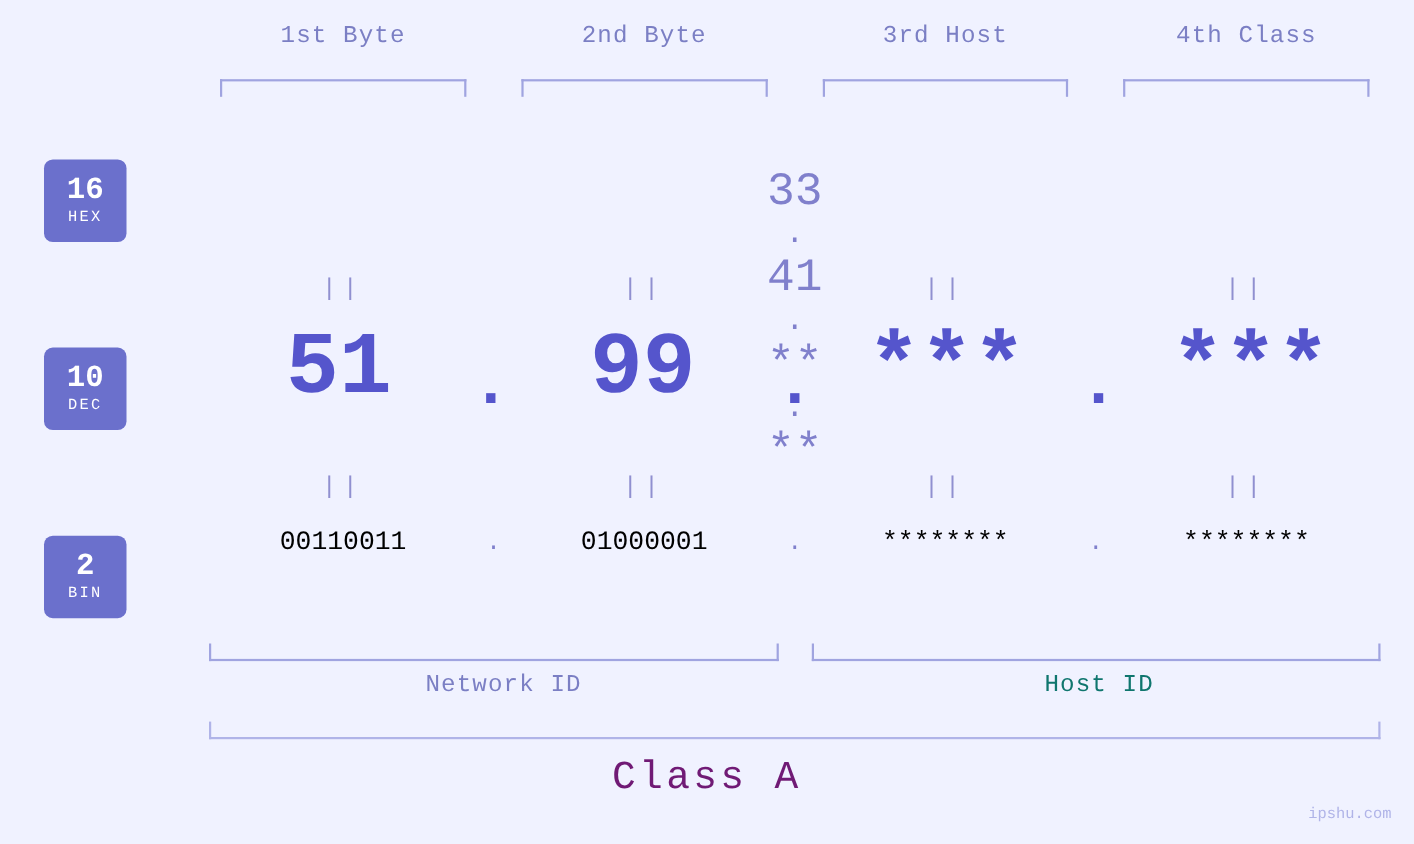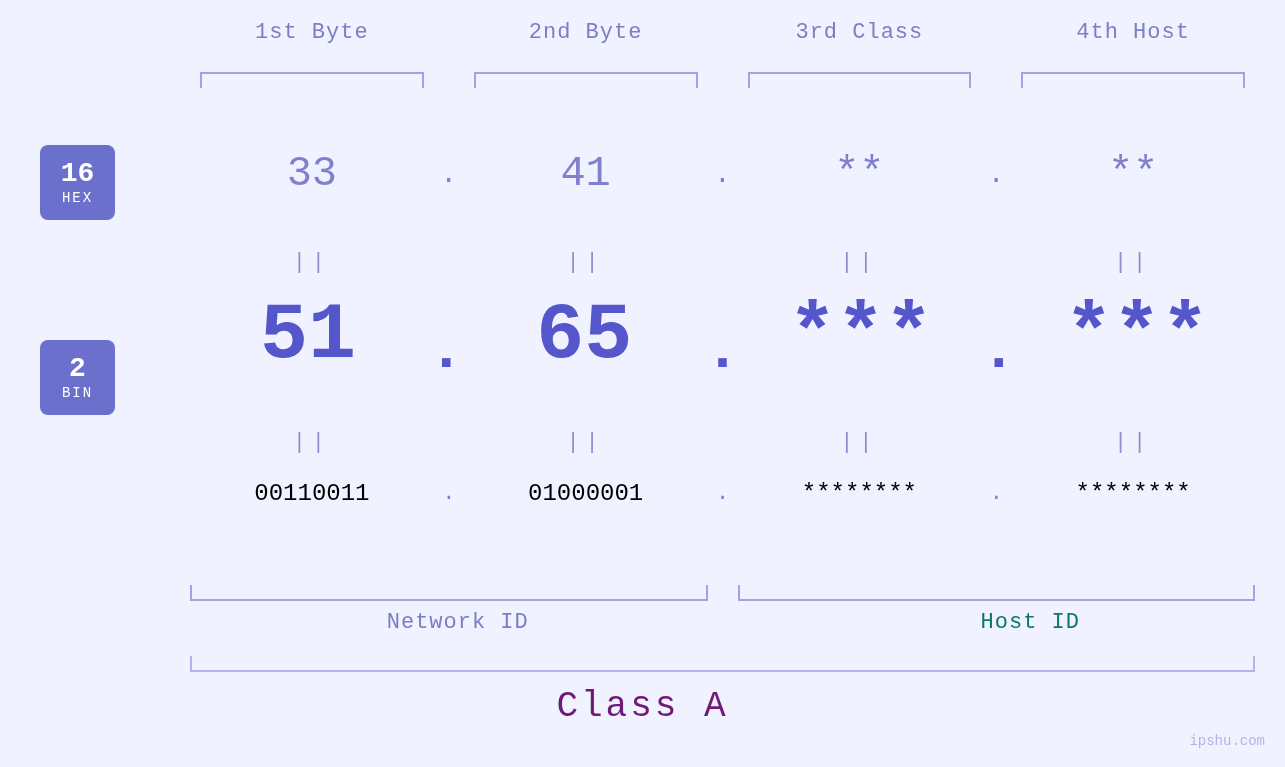--- a/index.html
+++ b/index.html
@@ -55,21 +55,21 @@
       height: 16px;
     }
 
     
     .base-labels {
       position: absolute;
       left: 40px;
       top: 145px;
       display: flex;
       flex-direction: column;
-      gap: 120px;
+      gap: 96px;
     }
 
     .base-badge {
       background: #6b70cc;
       color: white;
       width: 75px;
       height: 75px;
       border-radius: 8px;
       display: flex;
       flex-direction: column;
@@ -97,20 +97,21 @@
       bottom: 60px;
     }
 
     
     .row-hex {
       position: absolute;
       top: 50px;
       left: 0; right: 0;
       display: flex;
       align-items: center;
+      flex-direction: column;
     }
 
     .row-dec {
       position: absolute;
       top: 190px;
       left: 0; right: 0;
       display: flex;
       align-items: center;
     }
 
@@ -221,21 +222,20 @@
       border-right: 2px solid #a0a4e0;
       height: 16px;
     }
 
     
     .id-labels {
       position: absolute;
       top: 510px;
       left: 12px; right: 0;
       display: flex;
-      gap: 31px;
     }
 
     .network-id-label {
       flex: 0 0 calc(50% - 15px);
       text-align: center;
       color: #7b7fc4;
       font-size: 22px;
       letter-spacing: 1px;
     }
 
@@ -288,41 +288,45 @@
 </head>
 <body>
 
 <div class="page-wrapper">
 
   <div class="byte-headers">
     <div class="byte-header cell">1st Byte</div>
     <div class="dot"></div>
     <div class="byte-header cell">2nd Byte</div>
     <div class="dot"></div>
-    <div class="byte-header cell">3rd Class</div>
+    <div class="byte-header cell">3rd Host</div>
     <div class="dot"></div>
-    <div class="byte-header cell">4th Host</div>
+    <div class="byte-header cell">4th Class</div>
   </div>
 
   <div class="bracket-row">
     <div class="bracket"></div>
     <div style="width:30px;flex-shrink:0;"></div>
     <div class="bracket"></div>
     <div style="width:30px;flex-shrink:0;"></div>
     <div class="bracket"></div>
     <div style="width:30px;flex-shrink:0;"></div>
     <div class="bracket"></div>
   </div>
 
   <div class="base-labels">
     <div class="base-badge">
       <span class="num">16</span>
       <span class="lbl">HEX</span>
     </div>
     <div class="base-badge">
+      <span class="num">10</span>
+      <span class="lbl">DEC</span>
+    </div>
+    <div class="base-badge">
       <span class="num">2</span>
       <span class="lbl">BIN</span>
     </div>
   </div>
 
   <div class="main-grid">
 
     <div class="row-hex">
       <div class="cell">
         <span class="hex-value">33</span>
@@ -350,21 +354,21 @@
       <div class="eq-sep"></div>
       <div class="eq-cell">||</div>
     </div>
 
     <div class="row-dec">
       <div class="cell">
         <span class="dec-value">51</span>
       </div>
       <div class="dec-dot">.</div>
       <div class="cell">
-        <span class="dec-value">65</span>
+        <span class="dec-value">99</span>
       </div>
       <div class="dec-dot">.</div>
       <div class="cell">
         <span class="dec-value">***</span>
       </div>
       <div class="dec-dot">.</div>
       <div class="cell">
         <span class="dec-value">***</span>
       </div>
     </div>

